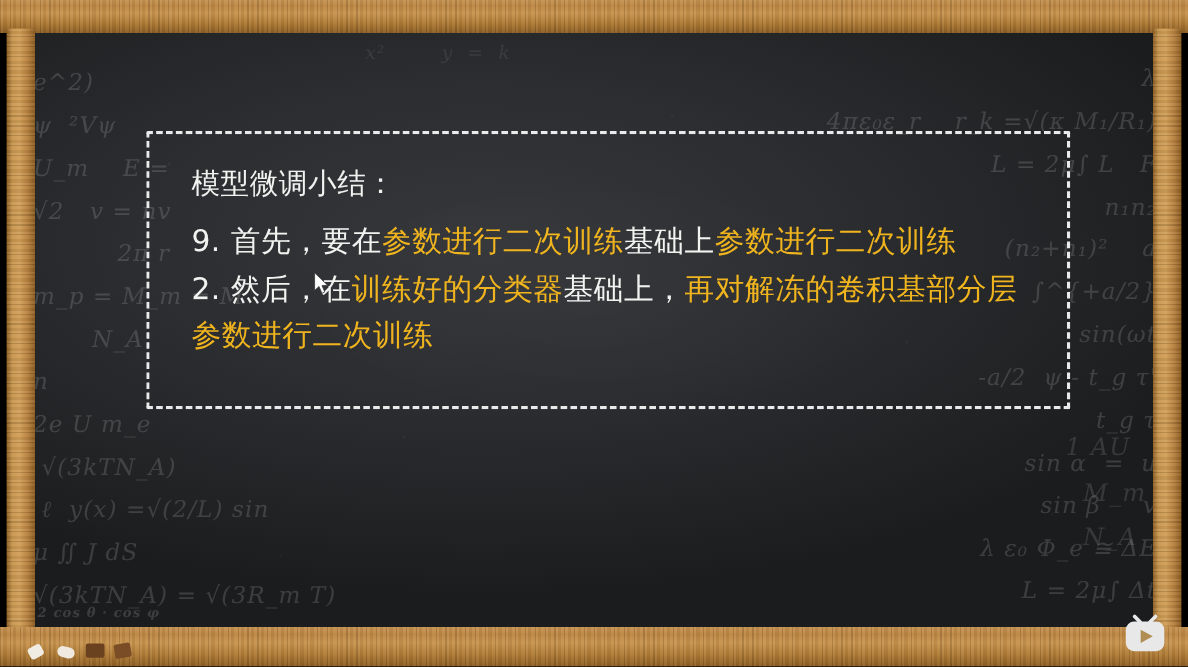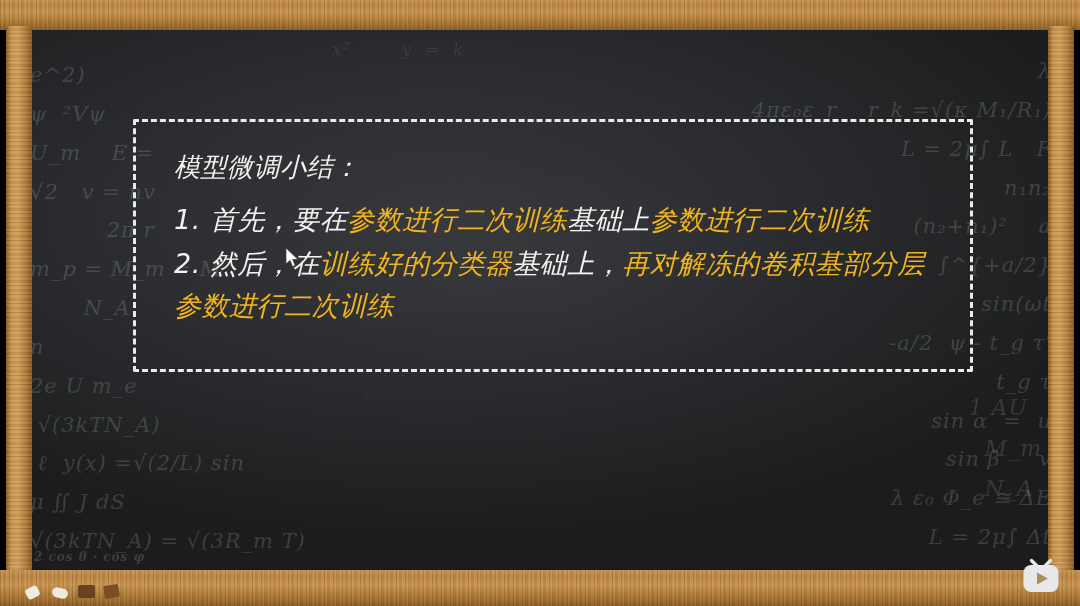--- a/index.html
+++ b/index.html
@@ -104,21 +104,20 @@
 
   
   #text-block {
     position:absolute;
     left:142px; top:115px;
     width:790px;
     font-family:"DejaVu Sans","Liberation Sans",sans-serif;
     font-size:27px;
     line-height:44px;
     letter-spacing:.5px;
-    font-style:italic;
   }
   .ln { white-space:nowrap; }
   #line-title { margin-bottom:9px; font-size:26px; }
   .w { color:#f2f3f0; }
   .o { color:#f0b41e; }
   #line-3 { margin-top:-2px; }
 
   
   #cursor {
     position:absolute;
@@ -198,21 +197,21 @@
 
     <div class="chalk-formulas" id="formulas-bottomright">1 AU
   M_m
   N_A</div>
 
 
     <div id="dashed-box"></div>
 
     <div id="text-block">
       <div class="ln w" id="line-title">模型微调小结：</div>
-      <div class="ln" id="line-1"><span class="w">1. 首先，要在</span><span class="o">参数进行二次训练</span><span class="w">基础上</span><span class="o">参数进行二次训练</span></div>
+      <div class="ln" id="line-1"><span class="w">9. 首先，要在</span><span class="o">参数进行二次训练</span><span class="w">基础上</span><span class="o">参数进行二次训练</span></div>
       <div class="ln" id="line-2"><span class="w">2. 然后，在</span><span class="o">训练好的分类器</span><span class="w">基础上，</span><span class="o">再对解冻的卷积基部分层</span></div>
       <div class="ln" id="line-3"><span class="o">参数进行二次训练</span></div>
     </div>
 
     <svg id="cursor" viewBox="0 0 14 20">
       <polygon points="0,0 0,16 4,12.4 6.6,18.6 9.2,17.4 6.7,11.6 11.8,11.3" fill="#ffffff" stroke="#3a3a3a" stroke-width="0.7"></polygon>
     </svg>
 
   </div>
 

